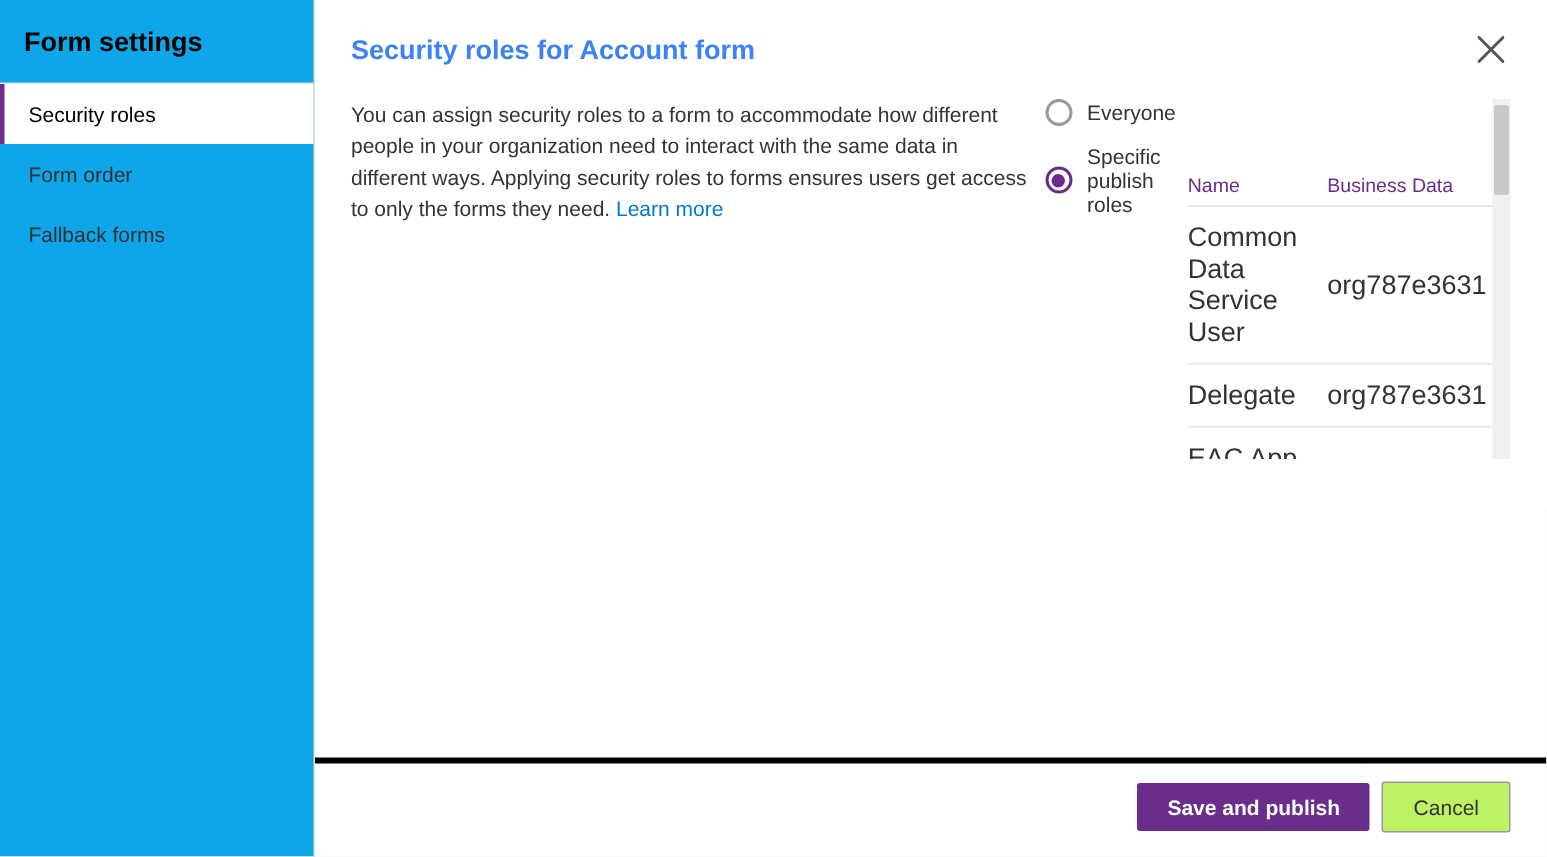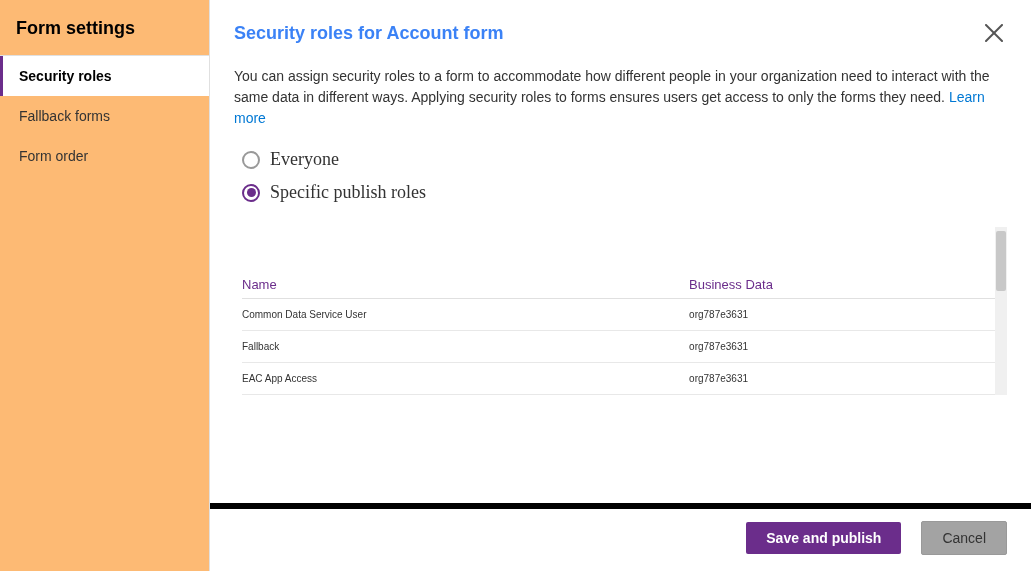--- a/index.html
+++ b/index.html
@@ -9,21 +9,21 @@
       background: #f3f2f1;
       width: 1031px;
       height: 571px;
       display: flex;
       overflow: hidden;
     }
 
     
     .sidebar {
       width: 210px;
-      background: #fdba74;
+      background: #0ea5e9;
       border-right: 1px solid #e0e0e0;
       padding-top: 0;
       flex-shrink: 0;
       height: 571px;
     }
     .sidebar-title {
       padding: 18px 16px 16px 16px;
       font-size: 18px;
       font-weight: 600;
       color: #000;
@@ -32,21 +32,21 @@
     .sidebar-item {
       padding: 12px 16px;
       cursor: pointer;
       color: #333;
       font-size: 14px;
       border-left: 3px solid transparent;
     }
     .sidebar-item.active {
       background: #fff;
       border-left: 3px solid #6b2d8b;
-      font-weight: 700;
+      font-weight: 400;
       color: #000;
     }
 
     
     .main-panel {
       flex: 1;
       background: #fff;
       display: flex;
       flex-direction: column;
       height: 571px;
@@ -76,21 +76,21 @@
       align-items: center;
       justify-content: center;
       line-height: 1;
     }
 
     .dialog-body {
       flex: 1;
       padding: 8px 24px 0 24px;
       overflow-y: auto;
       display: flex;
-      flex-direction: column;
+      flex-direction: row;
     }
 
     .description {
       font-size: 14px;
       color: #333;
       line-height: 1.5;
       margin-bottom: 20px;
     }
     .description a {
       color: #0078d4;
@@ -126,43 +126,42 @@
       border: 2px solid #6b2d8b;
     }
     .radio-circle.selected::after {
       content: '';
       width: 9px;
       height: 9px;
       border-radius: 50%;
       background: #6b2d8b;
     }
     .radio-label {
-      font-size: 18px;
-      color: #333;
-      font-family: Liberation Serif, serif;
+      font-size: 14px;
+      color: #333;
     }
 
     
     .roles-table {
       width: 100%;
       border-collapse: collapse;
       margin-left: 8px;
       margin-top: 44px;
     }
     .roles-table th {
       text-align: left;
       font-size: 13px;
       font-weight: 400;
       color: #6b2d8b;
       padding: 6px 12px 6px 0;
       border-bottom: 1px solid #e0e0e0;
     }
     .roles-table td {
       padding: 10px 12px 10px 0;
-      font-size: 10px;
+      font-size: 18px;
       color: #333;
       border-bottom: 1px solid #e8e8e8;
     }
     .table-with-scrollbar {
       display: flex;
       gap: 0;
     }
     .table-area {
       flex: 1;
       overflow-y: auto;
@@ -184,57 +183,57 @@
       top: 4px;
       left: 1px;
     }
 
     
     .dialog-footer {
       display: flex;
       justify-content: flex-end;
       align-items: center;
       padding: 12px 24px 16px 24px;
-      gap: 20px;
-      border-top: 6px solid #000000;
+      gap: 8px;
+      border-top: 4px solid #000000;
       margin-top: auto;
     }
     .btn-primary {
       background: #6b2d8b;
       color: #fff;
       border: none;
       padding: 8px 20px;
       font-size: 14px;
       font-weight: 600;
       cursor: pointer;
       border-radius: 2px;
     }
     .btn-secondary {
-      background: #a3a3a3;
+      background: #bef264;
       color: #333;
       border: 1px solid #999;
       padding: 8px 20px;
       font-size: 14px;
       cursor: pointer;
       border-radius: 2px;
     }
   </style>
 </head>
 <body>
 
 <aside class="sidebar">
   <div class="sidebar-title">Form settings</div>
   <div class="sidebar-item active">
     <span>Security roles</span>
   </div>
   <div class="sidebar-item">
+    <span>Form order</span>
+  </div>
+  <div class="sidebar-item">
     <span>Fallback forms</span>
-  </div>
-  <div class="sidebar-item">
-    <span>Form order</span>
   </div>
 </aside>
 
 <main class="main-panel">
   <div class="dialog-header">
     <h1 class="dialog-title">Security roles for Account form</h1>
     <button class="close-btn">
       <svg width="18" height="18" viewBox="0 0 18 18" fill="none" xmlns="http://www.w3.org/2000/svg">
         <line x1="1" y1="1" x2="17" y2="17" stroke="#555" stroke-width="2" stroke-linecap="round"></line>
         <line x1="17" y1="1" x2="1" y2="17" stroke="#555" stroke-width="2" stroke-linecap="round"></line>
@@ -270,21 +269,21 @@
               <th>Business Data</th>
             </tr>
           </thead>
           <tbody id="roles-tbody">
 
           <tr>
                 <td>Common Data Service User</td>
                 <td>org787e3631</td>
               </tr>
               <tr>
-                <td>Fallback</td>
+                <td>Delegate</td>
                 <td>org787e3631</td>
               </tr>
               <tr>
                 <td>EAC App Access</td>
                 <td>org787e3631</td>
               </tr>
             </tbody>
         </table>
       </div>
       <div class="scrollbar-track">

